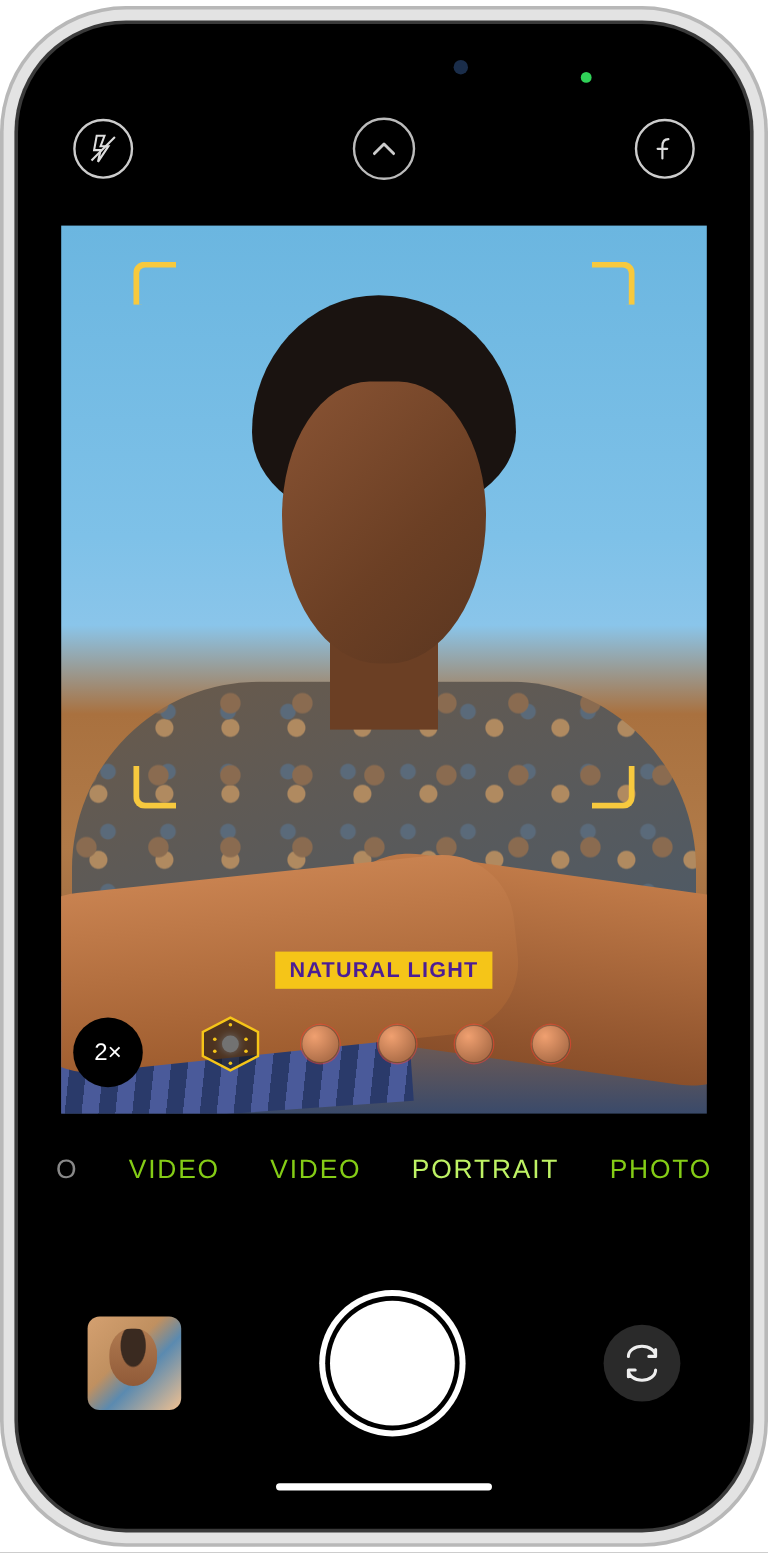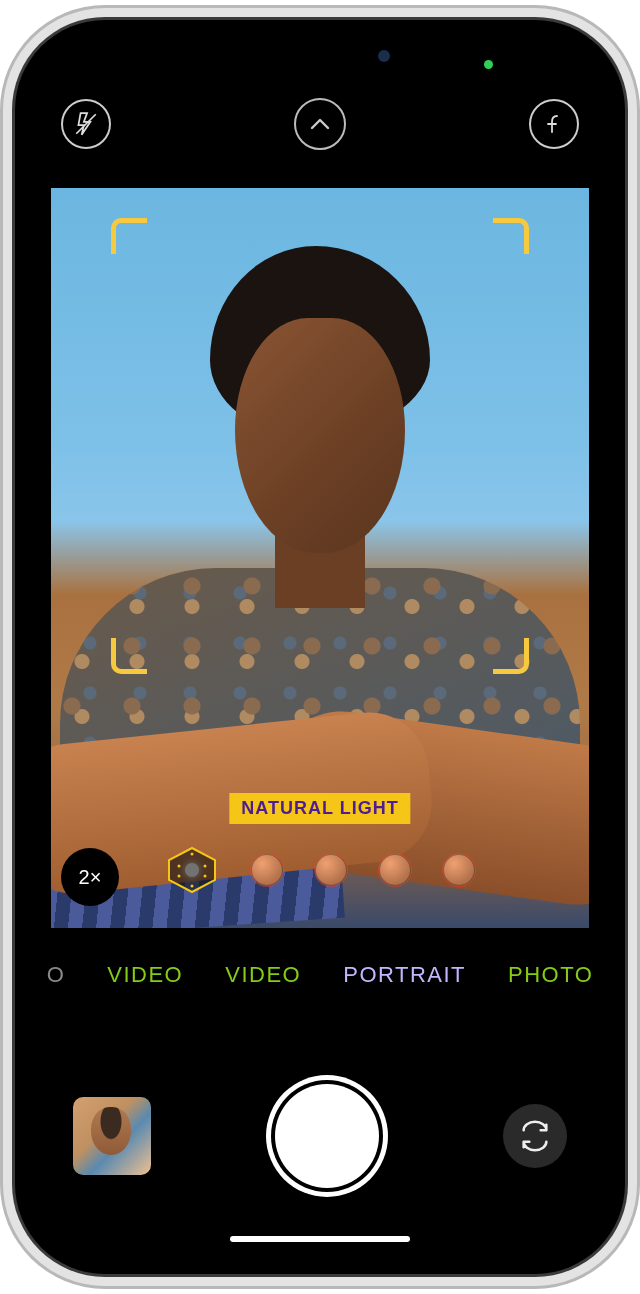--- a/index.html
+++ b/index.html
@@ -197,21 +197,21 @@
       position:absolute;
       top: 912px;
       left:0; right:0;
       height:50px;
       display:flex; align-items:center; justify-content:center;
       gap:42px;
       color:#fff; font-size:22px; letter-spacing:1.5px; font-weight:500;
     }
     .mode { color:#84cc16; }
     .mode.faded { color:#888; }
-    .mode.active { color:#c4b5fd; }
+    .mode.active { color:#bef264; }
     
     .bottom-bar {
       position:absolute;
       bottom:60px;
       left:0; right:0;
       height:120px;
       display:flex; align-items:center; justify-content:space-between;
       padding:0 38px;
     }
     .thumb {

